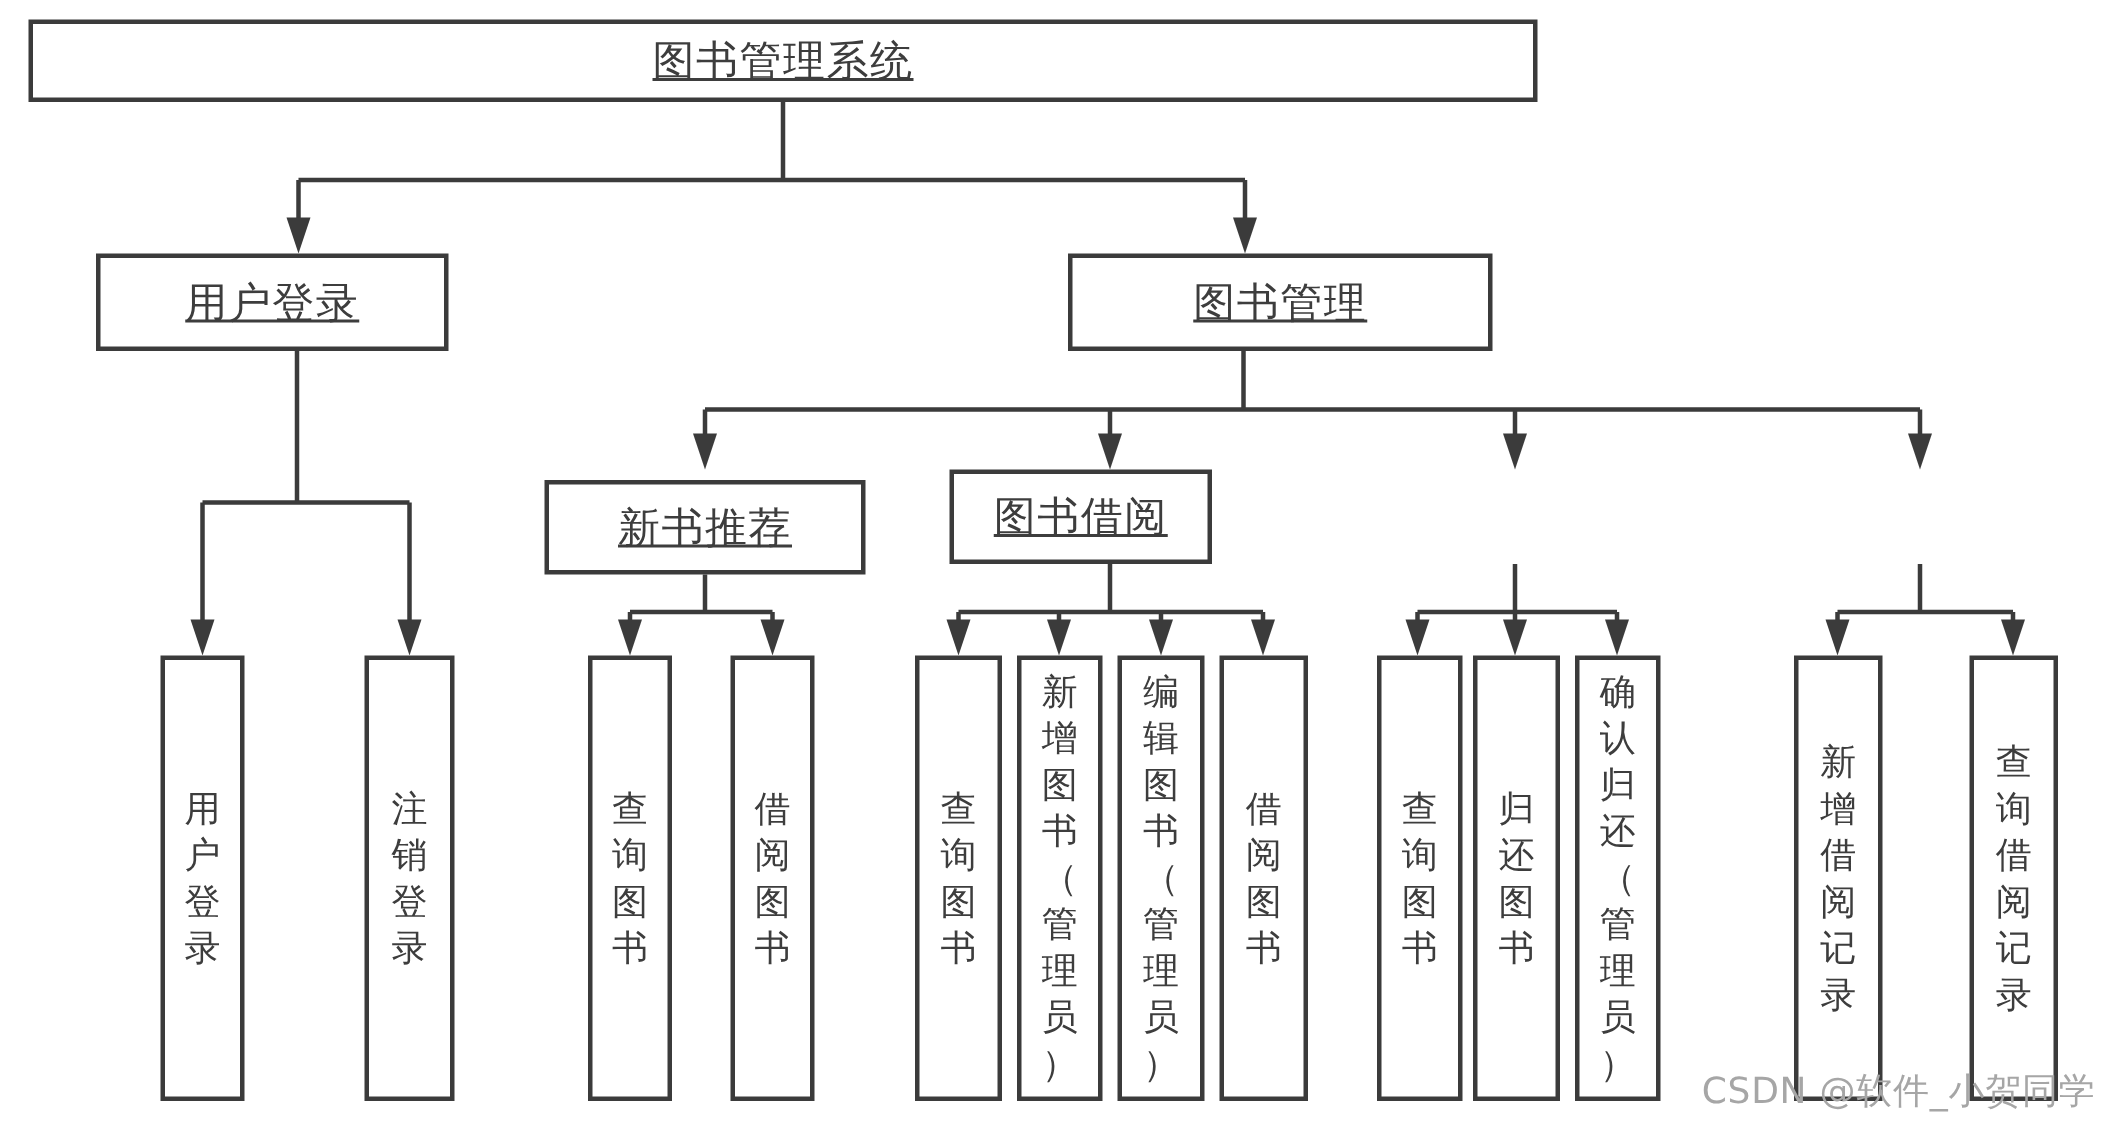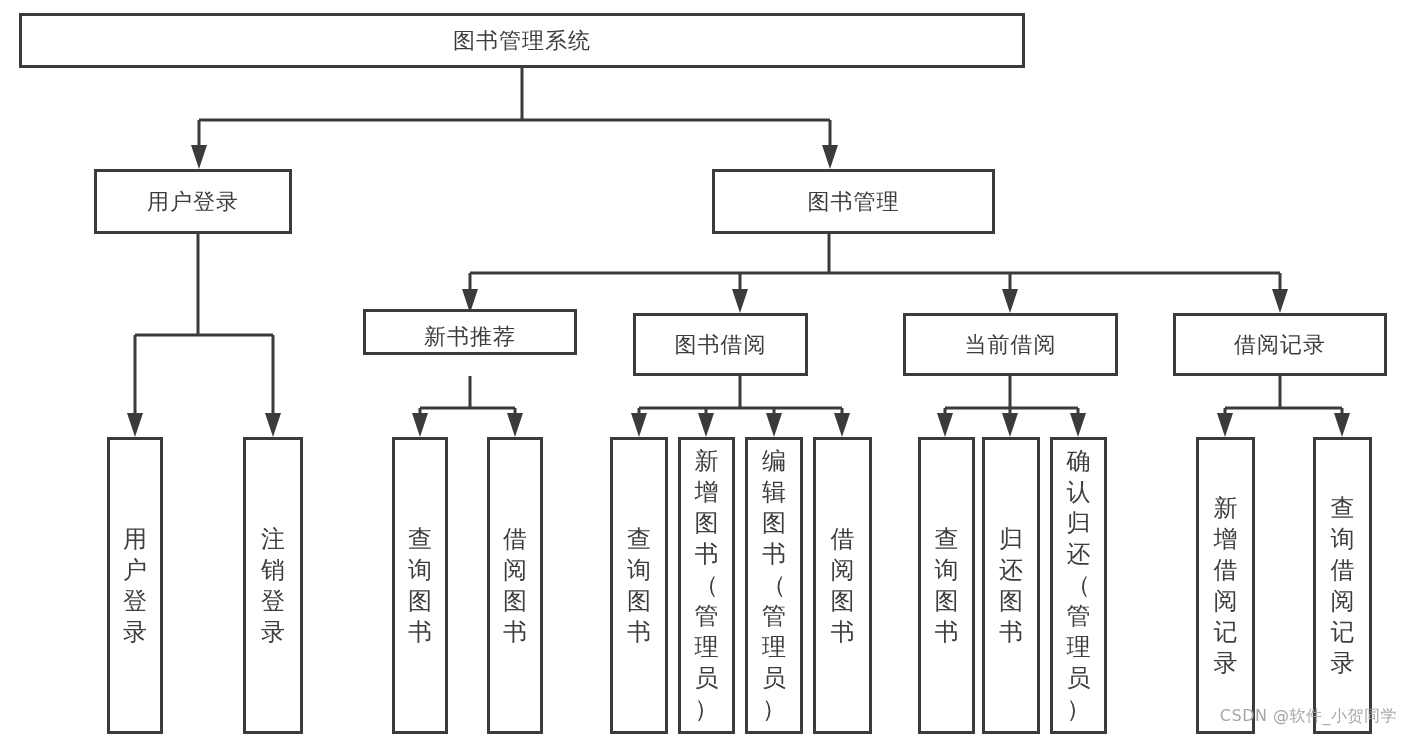--- a/index.html
+++ b/index.html
@@ -15,25 +15,25 @@
     overflow:hidden;
   }
   svg.wires{position:absolute;left:0;top:0;width:1405px;height:747px;}
   svg.wires path{stroke:var(--line);stroke-width:3;fill:none;}
   svg.wires polygon{fill:var(--line);stroke:none;}
   .box{
     position:absolute;box-sizing:border-box;border:3px solid var(--line);
     background:var(--bg);display:flex;align-items:center;justify-content:center;
     color:var(--text);
   }
-  .hlabel{font-size:22px;letter-spacing:1px;white-space:nowrap;}
+  .hlabel{font-size:28px;letter-spacing:1px;white-space:nowrap;text-decoration:underline;}
   .box.v .vtext{font-size:24px;text-align:center;}
   .vtext span{display:block;line-height:31px;}
   .watermark{
-    position:absolute;right:8px;bottom:20px;font-size:16px;color:var(--wm);
+    position:absolute;right:8px;bottom:4px;font-size:24px;color:var(--wm);
     letter-spacing:0.5px;white-space:nowrap;margin-left:16px;
   }
 </style>
 </head>
 <body>
 
 <div class="canvas">
 
   <svg class="wires" viewBox="0 0 1405 747">
 
@@ -68,38 +68,32 @@
 
     <path d="M1280 376 L1280 408 M1225 408 L1342 408 M1225 408 L1225 416 M1342 408 L1342 416"></path>
     <polygon points="1217,413 1233,413 1225,437"></polygon>
     <polygon points="1334,413 1350,413 1342,437"></polygon>
   </svg>
 
   <div class="box" style="left:19px;top:13px;width:1006px;height:55px;">
     <span class="hlabel">图书管理系统</span>
   </div>
 
-  <div class="box" style="left:94px;top:169px;width:198px;height:65px;">
+  <div class="box" style="left:64px;top:169px;width:235px;height:65px;">
     <span class="hlabel">用户登录</span>
   </div>
   <div class="box" style="left:712px;top:169px;width:283px;height:65px;">
     <span class="hlabel">图书管理</span>
   </div>
 
-  <div class="box" style="left:363px;top:309px;width:214px;height:46px;align-items:flex-end;">
+  <div class="box" style="left:363px;top:320px;width:214px;height:63px;">
     <span class="hlabel">新书推荐</span>
   </div>
   <div class="box" style="left:633px;top:313px;width:175px;height:63px;">
     <span class="hlabel">图书借阅</span>
-  </div>
-  <div class="box" style="left:903px;top:313px;width:215px;height:63px;">
-    <span class="hlabel">当前借阅</span>
-  </div>
-  <div class="box" style="left:1173px;top:313px;width:214px;height:63px;">
-    <span class="hlabel">借阅记录</span>
   </div>
 
   <div class="box v" style="left:107px;top:437px;width:56px;height:297px;">
     <span class="vtext">
         <span>用</span>
         <span>户</span>
         <span>登</span>
         <span>录</span>
       </span>
   </div>

